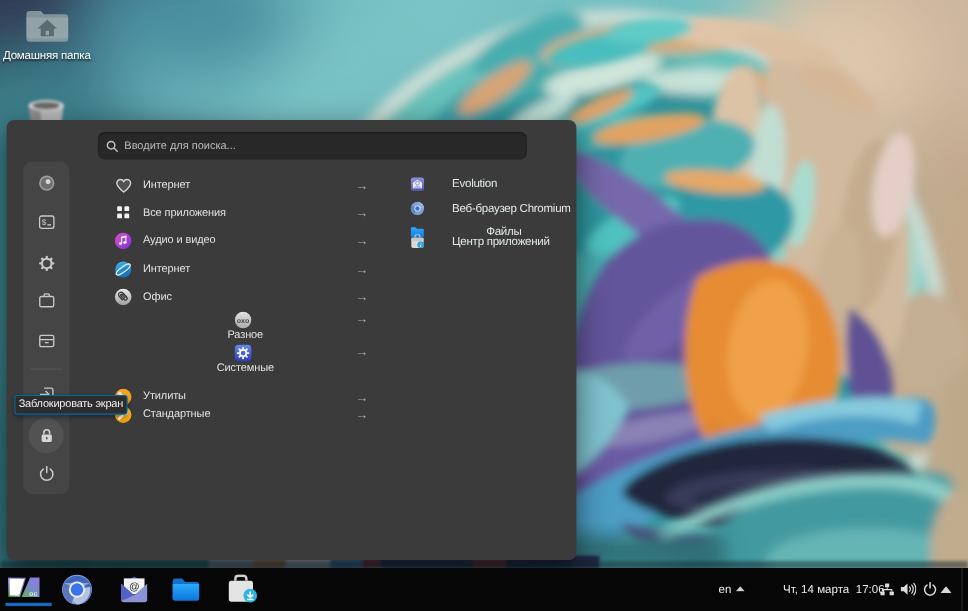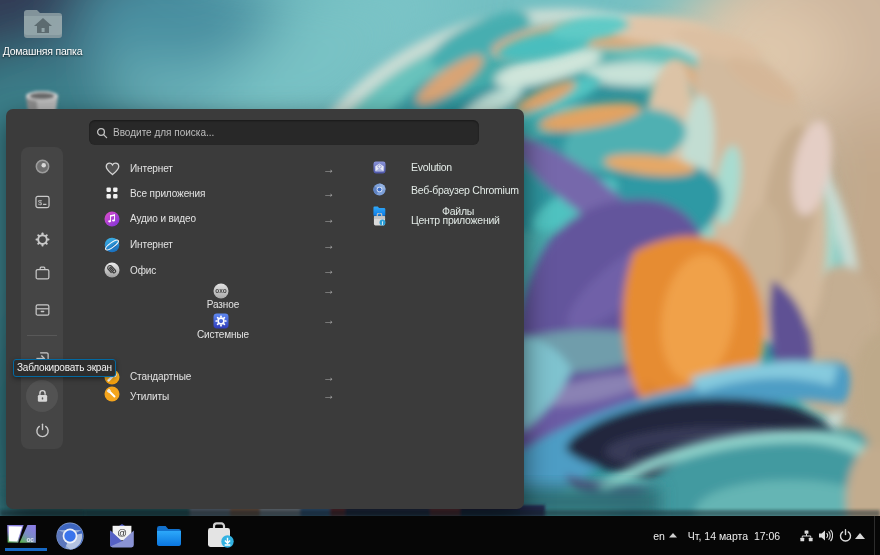--- a/index.html
+++ b/index.html
@@ -401,21 +401,21 @@
               </defs>
               <circle cx="8" cy="8" r="7.5" fill="url(#gstd)"></circle>
               <g transform="rotate(45 8 8)">
                 <path d="M8 2.2 a2.5 2.5 0 0 0-1.2 4.7 l0 6 a1.2 1.2 0 0 0 2.4 0 l0-6 A2.5 2.5 0 0 0 8 2.2 Z M8 3.6 a1.1 1.1 0 1 1 0 2.2 a1.1 1.1 0 0 1 0-2.2 Z" fill="#fff" fill-rule="evenodd"></path>
               </g>
             </svg>
           </span>
         <span class="tx">Стандартные</span>
           <span class="ar">→</span>
       </div>
-      <div class="cat" style="top:268px;align-items:flex-end;">
+      <div class="cat" style="top:239px;">
         <span class="ic">
             <svg width="16" height="16" viewBox="0 0 16 16">
               <circle cx="8" cy="8" r="7.5" fill="#f5a51d"></circle>
               <g transform="rotate(-45 8 8)">
                 <rect x="7" y="3" width="2" height="9.5" rx="1" fill="#fff"></rect>
                 <rect x="6.3" y="2" width="3.4" height="3" rx="0.7" fill="#e8e8e8"></rect>
               </g>
             </svg>
           </span>
         <span class="tx">Утилиты</span>
@@ -543,21 +543,21 @@
       </svg>
     </div>
     <div id="tb-ul"></div>
     <div id="tb-sep"></div>
     <div class="tbi" style="left:649px;width:20px;color:#ececec;font-size:10.5px;">en</div>
     <div class="tbi" style="left:668px;width:10px;">
       <svg width="8" height="4.5" viewBox="0 0 8 4.5">
           <path d="M0 4.5 L4 0 L8 4.5 Z" fill="#d0d0d0"></path>
         </svg>
     </div>
-    <div class="tbi" style="left:689px;width:90px;color:#ececec;font-size:10.5px;white-space:nowrap;">Чт, 14 марта&nbsp; 17:06</div>
+    <div class="tbi" style="left:713px;width:90px;color:#ececec;font-size:10.5px;white-space:nowrap;">Чт, 14 марта&nbsp; 17:06</div>
     <div class="tbi" style="left:799px;width:14px;">
       <svg width="13" height="12" viewBox="0 0 13 12">
           <g fill="#dcdcdc">
             <rect x="4.6" y="0.4" width="3.8" height="3.4" rx="0.5"></rect>
             <rect x="0.4" y="7.8" width="3.8" height="3.4" rx="0.5"></rect>
             <rect x="8.8" y="7.8" width="3.8" height="3.4" rx="0.5"></rect>
           </g>
           <path d="M6.5 4 v2 M2.3 7.6 v-1.6 h8.4 v1.6" fill="none" stroke="#dcdcdc" stroke-width="1"></path>
         </svg>
     </div>

